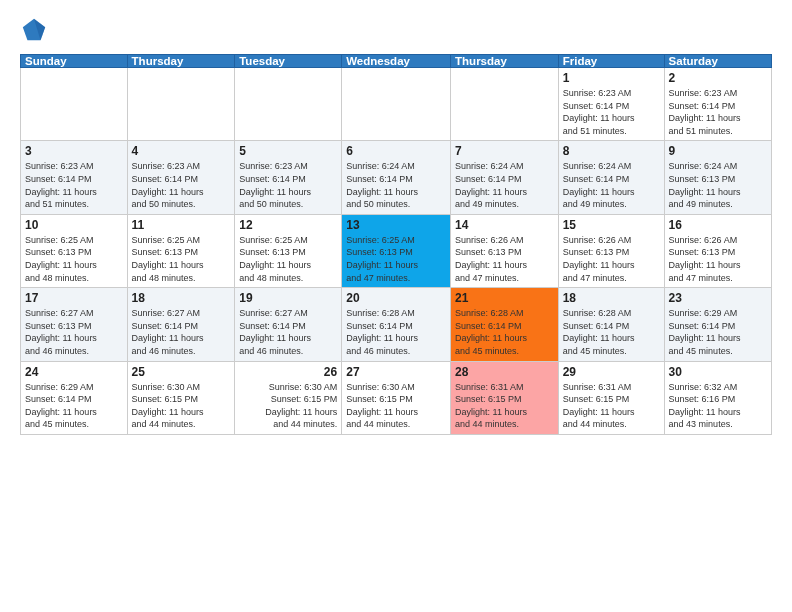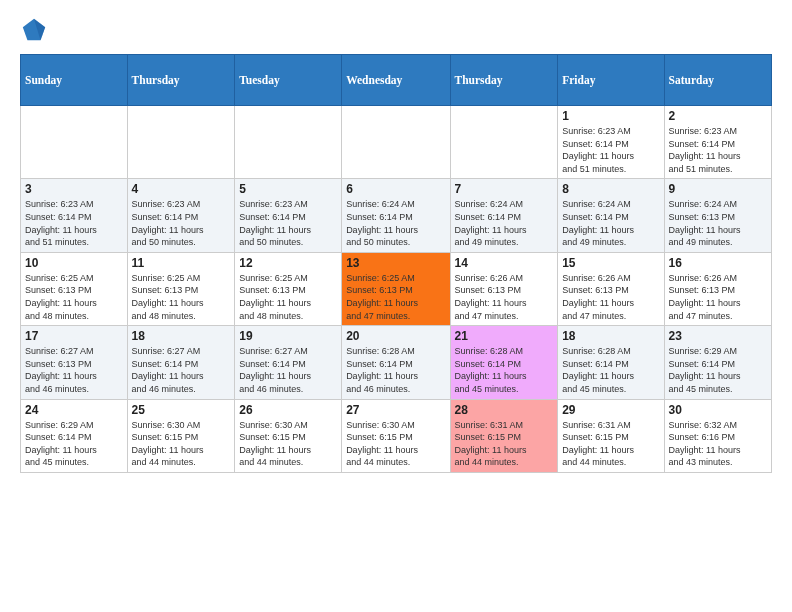--- a/index.html
+++ b/index.html
@@ -49,24 +49,23 @@
     }
     table {
       width: 100%;
       border-collapse: collapse;
     }
     thead th {
       background: #2e7abf;
       color: #fff;
       font-size: 11.5px;
       font-weight: bold;
-      padding: 19px 4px;
+      padding: 0 4px;
       text-align: left;
       border: 1px solid #2060a0;
-      font-family: Liberation Serif, serif;
     }
     tbody tr {
       vertical-align: top;
     }
     tbody td {
       border: 1px solid #ccc;
       padding: 3px 4px;
       font-size: 9.5px;
       color: #333;
       width: 113px;
@@ -213,21 +212,21 @@
 Daylight: 11 hours
 and 48 minutes.</div>
           </td>
           <td style="background: rgb(255, 255, 255);">
             <span class="day-number">12</span>
             <div class="day-info" style="white-space: pre-line;">Sunrise: 6:25 AM
 Sunset: 6:13 PM
 Daylight: 11 hours
 and 48 minutes.</div>
           </td>
-          <td style="background: #f97316; margin-left: 16px;">
+          <td style="background: #0ea5e9; margin-left: 16px;">
             <span class="day-number">13</span>
             <div class="day-info" style="white-space: pre-line;">Sunrise: 6:25 AM
 Sunset: 6:13 PM
 Daylight: 11 hours
 and 47 minutes.</div>
           </td>
           <td style="background: rgb(255, 255, 255);">
             <span class="day-number">14</span>
             <div class="day-info" style="white-space: pre-line;">Sunrise: 6:26 AM
 Sunset: 6:13 PM
@@ -271,21 +270,21 @@
 Daylight: 11 hours
 and 46 minutes.</div>
           </td>
           <td style="background: rgb(240, 244, 248);">
             <span class="day-number">20</span>
             <div class="day-info" style="white-space: pre-line;">Sunrise: 6:28 AM
 Sunset: 6:14 PM
 Daylight: 11 hours
 and 46 minutes.</div>
           </td>
-          <td style="background: #f0abfc;">
+          <td style="background: #f97316;">
             <span class="day-number">21</span>
             <div class="day-info" style="white-space: pre-line;">Sunrise: 6:28 AM
 Sunset: 6:14 PM
 Daylight: 11 hours
 and 45 minutes.</div>
           </td>
           <td style="background: rgb(240, 244, 248);">
             <span class="day-number">18</span>
             <div class="day-info" style="white-space: pre-line;">Sunrise: 6:28 AM
 Sunset: 6:14 PM
@@ -308,21 +307,21 @@
 Daylight: 11 hours
 and 45 minutes.</div>
           </td>
           <td style="background: rgb(255, 255, 255);">
             <span class="day-number">25</span>
             <div class="day-info" style="white-space: pre-line;">Sunrise: 6:30 AM
 Sunset: 6:15 PM
 Daylight: 11 hours
 and 44 minutes.</div>
           </td>
-          <td style="background: rgb(255, 255, 255);">
+          <td style="background: rgb(255, 255, 255); text-align: right;">
             <span class="day-number">26</span>
             <div class="day-info" style="white-space: pre-line;">Sunrise: 6:30 AM
 Sunset: 6:15 PM
 Daylight: 11 hours
 and 44 minutes.</div>
           </td>
           <td style="background: rgb(255, 255, 255);">
             <span class="day-number">27</span>
             <div class="day-info" style="white-space: pre-line;">Sunrise: 6:30 AM
 Sunset: 6:15 PM

